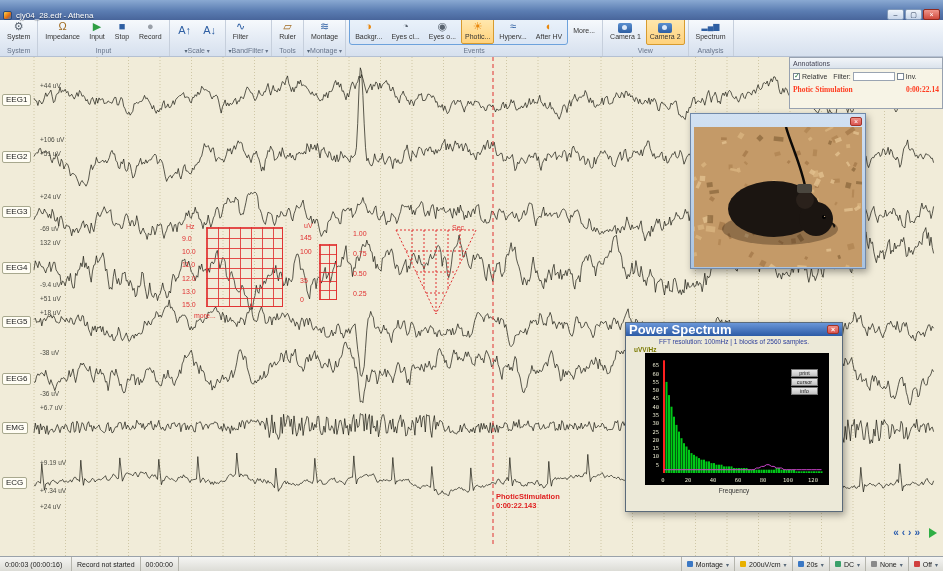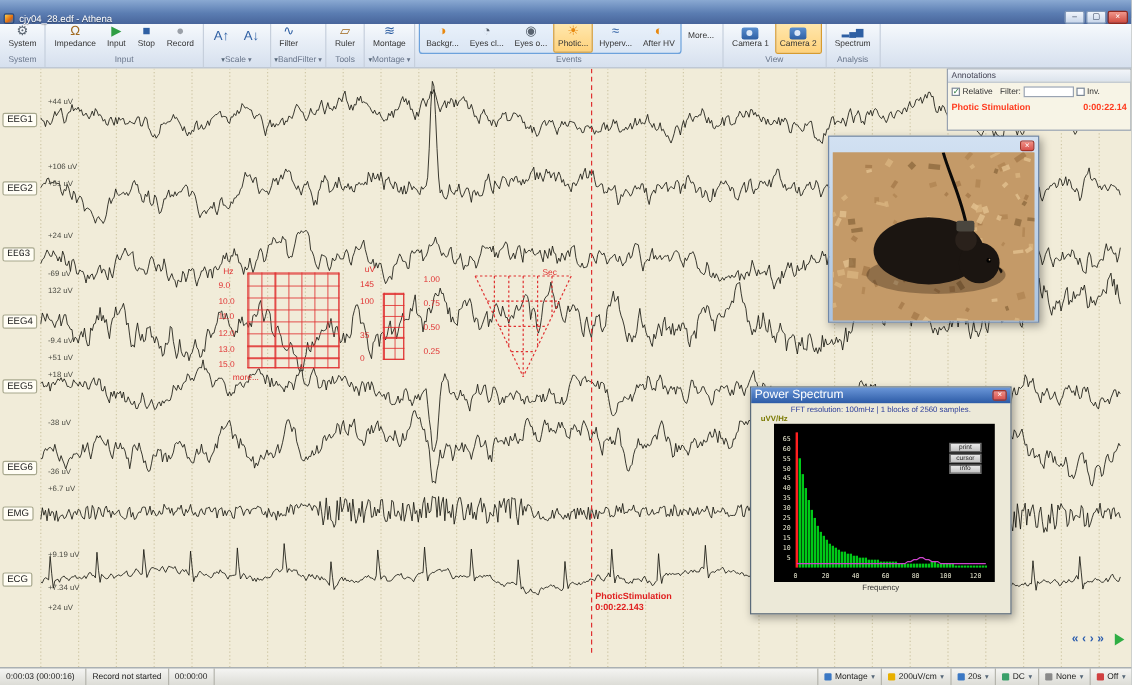--- a/index.html
+++ b/index.html
@@ -76,37 +76,37 @@
   .ann-panel { position:absolute; top:57px; left:789px; width:154px; height:52px;
     background:#f7f4e6; border:1px solid #98a2b0; z-index:6; font-size:7px; color:#333; }
   .ann-header { height:11px; line-height:11px; padding:0 3px;
     background:linear-gradient(#f2f5f9,#dbe3ec); border-bottom:1px solid #b8c2ce; color:#445; }
   .ann-controls { display:flex; align-items:center; gap:2px; padding:2px 3px; height:15px; }
   .chk { width:7px; height:7px; border:1px solid #7a8694; background:#fff; display:inline-block; position:relative; }
   .chk.checked::after { content:'✓'; position:absolute; top:-2px; left:0; font-size:7px; color:#2a7a3a; }
   input.ann-filter { width:42px; height:9px; font-size:7px; border:1px solid #9aa4b2; padding:0 1px;
     font-family:"Liberation Sans", sans-serif; }
   .ann-entry { display:flex; justify-content:space-between; padding:1px 3px; color:#ff3b1f;
-    font-family:Liberation Sans, sans-serif; font-size:7.5px; font-weight:bold; }
+    font-family:Liberation Serif, serif; font-size:7.5px; font-weight:bold; }
 
   
   .cam-win { position:absolute; top:113px; left:690px; width:176px; height:156px;
     background:linear-gradient(#d2e1f2,#a9c3e1); border:1px solid #7088a8;
     box-shadow:2px 3px 7px rgba(0,0,0,.35); z-index:7; padding:2px; }
   .cam-titlebar { height:11px; display:flex; justify-content:flex-end; align-items:center; padding:0 1px; }
   .x-btn { width:12px; height:9px; background:linear-gradient(#f09086,#d9534f); border:1px solid #a33328;
     border-radius:2px; color:#fff; font-size:7px; line-height:7px; text-align:center; cursor:pointer; }
   .x-btn::before { content:'×'; }
   #camSvg { display:block; margin:0 auto; background:#c49a68; }
 
   
   .spec-win { position:absolute; top:322px; left:625px; width:218px; height:190px;
     background:#ece9d8; border:1px solid #5a6a7a; box-shadow:2px 3px 7px rgba(0,0,0,.35); z-index:8; }
-  .spec-titlebar { height:13px; background:linear-gradient(#6a96d8,#2c5ba6); color:#fff; font-size:10px;
-    font-weight:normal; display:flex; align-items:center; padding:0 3px; }
+  .spec-titlebar { height:13px; background:linear-gradient(#6a96d8,#2c5ba6); color:#fff; font-size:13px;
+    font-weight:bold; display:flex; align-items:center; padding:0 3px; }
   .spec-titlebar .x-btn { margin-left:auto; }
   .spec-caption { text-align:center; font-size:6.5px; color:#2c3e9a; margin-top:2px; }
   .spec-ylabel { font-size:6.5px; color:#7a7a00; font-weight:bold; margin:1px 0 0 8px; }
   #specSvg { display:block; margin:0 auto; }
   .spec-xlabel { text-align:center; font-size:6.5px; color:#333; }
   .spec-legend { position:absolute; top:46px; right:24px; display:flex; flex-direction:column; gap:1px; }
   .legend-btn { width:27px; height:8px; background:linear-gradient(#e9e9e9,#c2c2c2); border:1px solid #777;
     font-size:5.5px; line-height:7px; text-align:center; color:#222; cursor:pointer; }
 
   
@@ -300,24 +300,24 @@
         <polyline points="34.0,212.9 35.3,203.8 36.6,207.1 37.9,210.7 39.2,204.4 40.5,208.1 41.8,209.9 43.1,209.9 44.4,212.9 45.7,216.0 47.0,211.4 48.3,209.7 49.6,204.9 50.9,214.6 52.2,209.9 53.5,205.3 54.8,205.3 56.1,213.0 57.4,214.8 58.7,217.4 60.0,217.7 61.3,227.8 62.6,224.0 63.9,225.2 65.2,228.9 66.5,222.8 67.8,219.3 69.1,223.9 70.4,216.4 71.7,225.9 73.0,231.1 74.3,230.8 75.6,216.3 76.9,218.5 78.2,213.0 79.5,212.4 80.8,205.9 82.1,209.7 83.4,199.2 84.7,210.4 86.0,205.8 87.3,211.8 88.6,209.2 89.9,218.3 91.2,225.2 92.5,214.1 93.8,208.2 95.1,207.5 96.4,198.8 97.7,205.6 99.0,204.3 100.3,201.2 101.6,199.3 102.9,195.8 104.2,201.9 105.5,213.7 106.8,212.2 108.1,222.9 109.4,232.1 110.7,230.4 112.0,232.3 113.3,219.6 114.6,212.1 115.9,220.6 117.2,226.7 118.5,221.5 119.8,227.8 121.1,226.6 122.4,216.3 123.7,216.3 125.0,215.0 126.3,224.0 127.6,223.6 128.9,228.8 130.2,223.5 131.5,226.9 132.8,233.3 134.1,231.3 135.4,239.9 136.7,238.0 138.0,228.8 139.3,230.2 140.6,227.6 141.9,215.0 143.2,216.3 144.5,227.7 145.8,234.5 147.1,241.7 148.4,237.0 149.7,225.9 151.0,235.7 152.3,239.4 153.6,240.4 154.9,236.2 156.2,236.9 157.5,243.6 158.8,238.6 160.1,236.8 161.4,231.9 162.7,225.9 164.0,232.5 165.3,234.6 166.6,240.8 167.9,240.1 169.2,234.1 170.5,236.0 171.8,223.9 173.1,217.2 174.4,218.9 175.7,224.4 177.0,220.9 178.3,220.6 179.6,215.2 180.9,211.9 182.2,203.3 183.5,203.3 184.8,202.1 186.1,208.9 187.4,208.4 188.7,204.1 190.0,209.3 191.3,215.0 192.6,216.0 193.9,219.5 195.2,223.7 196.5,218.7 197.8,220.2 199.1,208.8 200.4,212.3 201.7,207.0 203.0,214.3 204.3,213.4 205.6,211.9 206.9,215.8 208.2,211.9 209.5,215.3 210.8,206.2 212.1,204.8 213.4,206.9 214.7,204.5 216.0,196.3 217.3,193.4 218.6,203.5 219.9,211.1 221.2,206.7 222.5,200.7 223.8,201.2 225.1,204.6 226.4,218.7 227.7,221.7 229.0,223.9 230.3,216.5 231.6,214.6 232.9,220.0 234.2,223.3 235.5,231.1 236.8,232.9 238.1,234.7 239.4,235.1 240.7,233.1 242.0,228.2 243.3,230.4 244.6,237.6 245.9,239.2 247.2,240.0 248.5,249.3 249.8,252.5 251.1,251.7 252.4,252.2 253.7,243.1 255.0,238.5 256.3,228.3 257.6,234.7 258.9,236.3 260.2,227.8 261.5,231.4 262.8,228.2 264.1,223.9 265.4,226.5 266.7,221.9 268.0,217.9 269.3,218.8 270.6,218.3 271.9,217.4 273.2,210.8 274.5,216.0 275.8,208.4 277.1,217.4 278.4,223.8 279.7,215.7 281.0,215.0 282.3,221.8 283.6,228.8 284.9,227.0 286.2,220.6 287.5,228.6 288.8,221.2 290.1,223.3 291.4,224.8 292.7,221.3 294.0,206.8 295.3,201.7 296.6,197.4 297.9,197.0 299.2,201.0 300.5,212.5 301.8,212.1 303.1,212.3 304.4,218.3 305.7,222.9 307.0,233.9 308.3,238.1 309.6,241.9 310.9,228.7 312.2,227.0 313.5,222.1 314.8,221.4 316.1,231.7 317.4,221.5 318.7,220.1 320.0,221.3 321.3,226.1 322.6,222.6 323.9,215.7 325.2,210.4 326.5,221.6 327.8,218.7 329.1,215.5 330.4,225.4 331.7,219.7 333.0,212.9 334.3,209.7 335.6,204.1 336.9,210.1 338.2,209.1 339.5,209.3 340.8,209.3 342.1,200.0 343.4,202.3 344.7,194.9 346.0,188.7 347.3,204.0 348.6,206.1 349.9,206.2 351.2,208.4 352.5,219.6 353.8,210.7 355.1,211.3 356.4,200.5 357.7,199.6 359.0,203.9 360.3,199.8 361.6,190.7 362.9,187.2 364.2,189.2 365.5,189.4 366.8,183.1 368.1,187.6 369.4,187.5 370.7,194.1 372.0,195.2 373.3,204.7 374.6,199.4 375.9,211.4 377.2,207.1 378.5,211.7 379.8,212.8 381.1,214.2 382.4,201.1 383.7,200.7 385.0,199.3 386.3,194.3 387.6,193.2 388.9,198.0 390.2,194.6 391.5,191.8 392.8,196.0 394.1,205.3 395.4,211.5 396.7,207.8 398.0,209.1 399.3,217.7 400.6,217.0 401.9,213.4 403.2,209.6 404.5,205.9 405.8,202.5 407.1,215.3 408.4,208.9 409.7,211.6 411.0,204.2 412.3,198.2 413.6,196.0 414.9,199.0 416.2,203.9 417.5,206.5 418.8,198.1 420.1,202.8 421.4,207.6 422.7,207.6 424.0,212.4 425.3,207.1 426.6,205.9 427.9,208.3 429.2,201.5 430.5,197.3 431.8,201.6 433.1,201.2 434.4,198.0 435.7,194.4 437.0,189.6 438.3,188.4 439.6,190.0 440.9,195.4 442.2,209.3 443.5,200.9 444.8,199.7 446.1,203.6 447.4,216.6 448.7,220.6 450.0,216.2 451.3,207.8 452.6,196.2 453.9,192.1 455.2,190.0 456.5,189.3 457.8,185.4 459.1,178.1 460.4,186.0 461.7,190.3 463.0,200.1 464.3,199.8 465.6,193.9 466.9,200.3 468.2,206.7 469.5,210.4 470.8,211.8 472.1,205.2 473.4,197.9 474.7,202.9 476.0,200.7 477.3,196.9 478.6,197.7 479.9,202.0 481.2,200.1 482.5,203.1 483.8,211.0 485.1,219.8 486.4,223.6 487.7,212.1 489.0,207.1 490.3,214.7 491.6,220.3 492.9,224.6 494.2,213.8 495.5,214.6 496.8,206.5 498.1,206.9 499.4,205.1 500.7,215.6 502.0,219.7 503.3,216.4 504.6,214.7 505.9,200.8 507.2,197.1 508.5,198.2 509.8,192.2 511.1,185.7 512.4,194.2 513.7,193.0 515.0,189.9 516.3,201.1 517.6,206.2 518.9,209.7 520.2,214.7 521.5,221.9 522.8,227.8 524.1,220.6 525.4,223.2 526.7,228.1 528.0,222.8 529.3,224.3 530.6,219.2 531.9,208.3 533.2,200.0 534.5,209.8 535.8,216.0 537.1,213.7 538.4,220.2 539.7,223.9 541.0,223.3 542.3,228.5 543.6,231.7 544.9,221.5 546.2,225.3 547.5,218.8 548.8,212.8 550.1,216.9 551.4,223.0 552.7,211.7 554.0,207.3 555.3,218.2 556.6,216.4 557.9,215.1 559.2,221.6 560.5,212.6 561.8,222.4 563.1,217.3 564.4,218.3 565.7,213.5 567.0,218.8 568.3,212.4 569.6,212.1 570.9,217.1 572.2,216.7 573.5,227.7 574.8,232.1 576.1,223.1 577.4,221.8 578.7,218.6 580.0,225.0 581.3,210.8 582.6,204.9 583.9,204.2 585.2,200.2 586.5,199.0 587.8,203.5 589.1,197.6 590.4,198.5 591.7,205.3 593.0,210.1 594.3,209.5 595.6,219.0 596.9,210.2 598.2,205.3 599.5,204.1 600.8,206.8 602.1,207.0 603.4,207.3 604.7,201.2 606.0,199.9 607.3,200.7 608.6,197.6 609.9,193.7 611.2,195.3 612.5,185.2 613.8,179.9 615.1,179.1 616.4,178.3 617.7,187.8 619.0,195.0 620.3,195.7 621.6,200.2 622.9,211.2 624.2,210.3 625.5,216.0 626.8,222.0 628.1,217.4 629.4,219.8 630.7,214.6 632.0,205.9 633.3,217.1 634.6,215.0 635.9,203.6 637.2,211.0 638.5,218.6 639.8,219.8 641.1,209.3 642.4,216.8 643.7,224.7 645.0,222.9 646.3,228.5 647.6,220.9 648.9,219.2 650.2,212.3 651.5,217.9 652.8,220.2 654.1,221.4 655.4,235.3 656.7,226.9 658.0,224.5 659.3,224.2 660.6,221.8 661.9,222.8 663.2,231.2 664.5,238.0 665.8,228.2 667.1,231.3 668.4,224.2 669.7,234.0 671.0,233.8 672.3,234.9 673.6,222.3 674.9,221.1 676.2,225.5 677.5,232.5 678.8,236.3 680.1,232.8 681.4,237.6 682.7,232.7 684.0,235.9 685.3,222.5 686.6,232.2 687.9,225.4 689.2,230.2 690.5,229.9 691.8,228.9 693.1,225.9 694.4,230.1 695.7,229.0 697.0,224.0 698.3,228.4 699.6,225.6 700.9,227.1 702.2,234.7 703.5,226.3 704.8,216.2 706.1,227.9 707.4,218.9 708.7,220.8 710.0,218.9 711.3,210.7 712.6,210.1 713.9,208.2 715.2,199.8 716.5,194.6 717.8,192.3 719.1,196.4 720.4,202.5 721.7,203.5 723.0,201.6 724.3,205.3 725.6,209.0 726.9,200.7 728.2,195.2 729.5,192.1 730.8,190.5 732.1,204.3 733.4,208.5 734.7,207.7 736.0,213.2 737.3,214.1 738.6,199.4 739.9,194.7 741.2,202.1 742.5,199.5 743.8,204.0 745.1,200.0 746.4,204.7 747.7,196.2 749.0,200.8 750.3,196.8 751.6,207.5 752.9,209.6 754.2,209.9 755.5,207.8 756.8,193.9 758.1,205.9 759.4,214.8 760.7,205.9 762.0,206.7 763.3,201.1 764.6,197.7 765.9,200.5 767.2,204.8 768.5,196.1 769.8,192.3 771.1,199.6 772.4,202.2 773.7,210.9 775.0,210.3 776.3,215.9 777.6,220.6 778.9,216.3 780.2,217.8 781.5,222.1 782.8,215.9 784.1,218.1 785.4,216.5 786.7,214.9 788.0,218.0 789.3,219.4 790.6,217.1 791.9,209.6 793.2,215.5 794.5,209.7 795.8,204.7 797.1,203.4 798.4,215.5 799.7,206.3 801.0,202.5 802.3,203.1 803.6,206.4 804.9,213.3 806.2,208.2 807.5,218.8 808.8,225.3 810.1,219.3 811.4,211.0 812.7,219.3 814.0,219.1 815.3,223.6 816.6,219.9 817.9,215.8 819.2,205.6 820.5,209.1 821.8,216.8 823.1,220.3 824.4,209.7 825.7,201.4 827.0,208.2 828.3,206.5 829.6,203.7 830.9,196.7 832.2,201.1 833.5,204.0 834.8,211.8 836.1,210.7 837.4,206.7 838.7,195.4 840.0,187.5 841.3,183.4 842.6,193.0 843.9,205.3 845.2,205.0 846.5,205.7 847.8,205.3 849.1,206.9 850.4,214.1 851.7,215.8 853.0,204.9 854.3,192.6 855.6,189.3 856.9,184.9 858.2,178.2 859.5,188.7 860.8,186.4 862.1,188.6 863.4,188.1 864.7,177.2 866.0,174.9 867.3,186.2 868.6,191.5 869.9,181.0 871.2,186.4 872.5,185.1 873.8,194.8 875.1,200.9 876.4,205.7 877.7,198.5 879.0,200.8 880.3,193.7 881.6,195.8 882.9,193.4 884.2,202.2 885.5,196.2 886.8,191.9 888.1,185.1 889.4,182.5 890.7,196.8 892.0,193.1 893.3,194.8 894.6,186.0 895.9,191.9 897.2,188.7 898.5,188.8 899.8,189.0 901.1,182.3 902.4,184.8 903.7,180.5 905.0,188.8 906.3,199.5 907.6,198.8 908.9,190.2 910.2,195.5 911.5,193.4 912.8,197.4 914.1,192.8 915.4,189.6 916.7,190.1 918.0,189.0 919.3,184.2 920.6,186.0 921.9,187.6 923.2,176.3 924.5,173.7 925.8,170.6 927.1,181.5 928.4,175.6 929.7,188.6 931.0,180.2 932.3,190.5 933.6,196.4" fill="none" stroke="#17170f" stroke-width="0.7"></polyline>
         <polyline points="34.0,262.6 35.3,261.2 36.6,265.5 37.9,264.6 39.2,265.0 40.5,261.4 41.8,268.9 43.1,262.9 44.4,261.4 45.7,263.8 47.0,261.2 48.3,258.7 49.6,260.1 50.9,257.8 52.2,261.1 53.5,258.7 54.8,261.2 56.1,265.1 57.4,265.0 58.7,266.3 60.0,264.9 61.3,259.5 62.6,261.8 63.9,262.5 65.2,264.8 66.5,261.2 67.8,264.1 69.1,265.5 70.4,260.9 71.7,261.6 73.0,267.0 74.3,267.3 75.6,263.0 76.9,260.2 78.2,257.8 79.5,263.3 80.8,264.0 82.1,258.6 83.4,259.1 84.7,268.3 86.0,268.8 87.3,264.9 88.6,272.1 89.9,275.4 91.2,278.8 92.5,269.7 93.8,273.3 95.1,268.9 96.4,275.0 97.7,270.1 99.0,271.1 100.3,269.1 101.6,274.7 102.9,269.7 104.2,277.9 105.5,277.8 106.8,273.7 108.1,276.8 109.4,279.8 110.7,280.0 112.0,277.2 113.3,283.4 114.6,283.5 115.9,279.4 117.2,278.3 118.5,270.3 119.8,274.2 121.1,280.8 122.4,283.6 123.7,281.6 125.0,279.0 126.3,275.9 127.6,280.2 128.9,284.4 130.2,283.3 131.5,279.5 132.8,277.9 134.1,281.3 135.4,277.0 136.7,279.0 138.0,276.6 139.3,276.2 140.6,277.0 141.9,276.5 143.2,272.0 144.5,264.1 145.8,266.1 147.1,268.3 148.4,263.9 149.7,267.0 151.0,267.8 152.3,263.3 153.6,261.4 154.9,260.7 156.2,254.6 157.5,255.7 158.8,259.9 160.1,258.0 161.4,260.3 162.7,256.4 164.0,252.7 165.3,249.9 166.6,249.2 167.9,249.6 169.2,242.9 170.5,251.1 171.8,250.0 173.1,253.4 174.4,254.1 175.7,259.4 177.0,265.7 178.3,264.0 179.6,260.0 180.9,260.2 182.2,258.0 183.5,258.3 184.8,258.1 186.1,260.1 187.4,262.9 188.7,269.4 190.0,273.0 191.3,269.5 192.6,272.8 193.9,270.2 195.2,270.6 196.5,263.7 197.8,264.2 199.1,262.5 200.4,261.5 201.7,264.6 203.0,265.9 204.3,262.4 205.6,261.0 206.9,261.7 208.2,255.2 209.5,255.6 210.8,254.8 212.1,255.4 213.4,253.7 214.7,250.9 216.0,250.3 217.3,254.6 218.6,254.6 219.9,257.4 221.2,262.9 222.5,255.4 223.8,258.2 225.1,265.5 226.4,258.1 227.7,264.8 229.0,264.0 230.3,260.5 231.6,264.2 232.9,263.2 234.2,265.3 235.5,266.2 236.8,269.6 238.1,264.6 239.4,266.0 240.7,260.7 242.0,261.7 243.3,262.5 244.6,267.9 245.9,261.5 247.2,255.5 248.5,256.0 249.8,252.6 251.1,246.6 252.4,257.7 253.7,263.1 255.0,263.2 256.3,264.9 257.6,262.7 258.9,256.1 260.2,252.9 261.5,249.6 262.8,254.8 264.1,257.3 265.4,266.2 266.7,266.3 268.0,265.3 269.3,259.7 270.6,260.2 271.9,268.0 273.2,260.6 274.5,259.9 275.8,263.1 277.1,256.6 278.4,262.6 279.7,261.7 281.0,259.3 282.3,255.8 283.6,257.2 284.9,260.3 286.2,257.8 287.5,256.3 288.8,259.0 290.1,263.2 291.4,265.4 292.7,261.4 294.0,264.2 295.3,269.2 296.6,264.9 297.9,267.1 299.2,272.7 300.5,265.4 301.8,260.9 303.1,262.7 304.4,269.4 305.7,262.5 307.0,261.4 308.3,267.9 309.6,261.1 310.9,264.6 312.2,270.3 313.5,273.2 314.8,271.0 316.1,269.3 317.4,271.8 318.7,273.3 320.0,271.5 321.3,275.9 322.6,270.8 323.9,270.0 325.2,278.6 326.5,280.3 327.8,280.0 329.1,280.0 330.4,277.3 331.7,273.0 333.0,278.9 334.3,275.3 335.6,276.6 336.9,268.5 338.2,266.8 339.5,269.7 340.8,276.8 342.1,276.3 343.4,281.1 344.7,277.6 346.0,272.7 347.3,275.4 348.6,271.6 349.9,276.4 351.2,272.1 352.5,269.8 353.8,268.0 355.1,266.9 356.4,279.8 357.7,292.5 359.0,301.8 360.3,317.6 361.6,319.4 362.9,315.2 364.2,309.3 365.5,291.3 366.8,273.2 368.1,261.8 369.4,259.9 370.7,254.4 372.0,258.4 373.3,260.3 374.6,270.1 375.9,271.6 377.2,270.1 378.5,270.1 379.8,274.3 381.1,276.4 382.4,273.2 383.7,268.0 385.0,273.0 386.3,271.6 387.6,276.4 388.9,275.8 390.2,280.8 391.5,285.6 392.8,276.3 394.1,272.5 395.4,271.5 396.7,270.5 398.0,263.2 399.3,270.9 400.6,271.9 401.9,269.0 403.2,264.3 404.5,263.8 405.8,272.2 407.1,278.3 408.4,277.2 409.7,273.2 411.0,265.6 412.3,265.7 413.6,268.6 414.9,273.2 416.2,280.3 417.5,278.5 418.8,274.1 420.1,278.7 421.4,273.2 422.7,273.9 424.0,272.6 425.3,270.3 426.6,272.6 427.9,276.0 429.2,271.6 430.5,268.6 431.8,270.6 433.1,271.2 434.4,277.1 435.7,275.6 437.0,279.8 438.3,274.0 439.6,273.0 440.9,278.1 442.2,278.4 443.5,277.3 444.8,277.7 446.1,277.4 447.4,272.0 448.7,273.8 450.0,272.5 451.3,278.0 452.6,271.3 453.9,277.6 455.2,276.1 456.5,271.7 457.8,266.8 459.1,271.0 460.4,271.5 461.7,270.8 463.0,279.0 464.3,278.5 465.6,278.6 466.9,279.4 468.2,273.9 469.5,280.4 470.8,278.4 472.1,276.3 473.4,270.1 474.7,263.5 476.0,260.0 477.3,255.8 478.6,255.6 479.9,256.9 481.2,259.1 482.5,260.3 483.8,264.7 485.1,259.6 486.4,257.8 487.7,256.7 489.0,261.4 490.3,259.7 491.6,261.1 492.9,261.1 494.2,262.1 495.5,264.5 496.8,264.9 498.1,260.4 499.4,267.1 500.7,261.7 502.0,261.7 503.3,263.0 504.6,270.4 505.9,267.6 507.2,275.3 508.5,282.7 509.8,288.3 511.1,289.7 512.4,288.3 513.7,286.2 515.0,278.8 516.3,278.0 517.6,277.7 518.9,277.6 520.2,273.6 521.5,274.3 522.8,275.6 524.1,275.6 525.4,271.6 526.7,277.5 528.0,272.7 529.3,269.4 530.6,263.6 531.9,266.3 533.2,263.3 534.5,264.2 535.8,263.1 537.1,267.9 538.4,266.3 539.7,256.5 541.0,257.3 542.3,263.2 543.6,268.1 544.9,266.4 546.2,268.5 547.5,260.3 548.8,259.6 550.1,255.4 551.4,258.9 552.7,267.2 554.0,264.4 555.3,266.8 556.6,271.6 557.9,267.6 559.2,264.9 560.5,267.6 561.8,265.6 563.1,271.5 564.4,265.1 565.7,266.9 567.0,265.9 568.3,269.9 569.6,275.6 570.9,278.2 572.2,279.2 573.5,275.0 574.8,266.6 576.1,259.8 577.4,260.1 578.7,265.9 580.0,265.2 581.3,270.9 582.6,270.3 583.9,269.1 585.2,265.3 586.5,265.3 587.8,268.9 589.1,271.4 590.4,272.6 591.7,277.0 593.0,280.7 594.3,277.9 595.6,268.7 596.9,267.5 598.2,268.2 599.5,269.4 600.8,264.7 602.1,265.0 603.4,266.6 604.7,265.0 606.0,264.3 607.3,269.5 608.6,272.7 609.9,267.8 611.2,272.0 612.5,264.8 613.8,260.9 615.1,261.9 616.4,266.9 617.7,263.8 619.0,269.0 620.3,272.7 621.6,266.9 622.9,265.5 624.2,261.7 625.5,258.2 626.8,255.0 628.1,251.8 629.4,260.7 630.7,261.8 632.0,267.9 633.3,266.3 634.6,268.3 635.9,262.1 637.2,263.4 638.5,267.9 639.8,273.1 641.1,266.9 642.4,264.6 643.7,270.5 645.0,267.7 646.3,271.5 647.6,275.6 648.9,276.7 650.2,274.1 651.5,281.5 652.8,277.7 654.1,277.4 655.4,279.2 656.7,272.9 658.0,270.6 659.3,275.1 660.6,276.7 661.9,271.7 663.2,274.3 664.5,270.7 665.8,274.2 667.1,268.6 668.4,270.3 669.7,273.4 671.0,270.6 672.3,274.8 673.6,280.3 674.9,286.5 676.2,282.9 677.5,275.6 678.8,283.4 680.1,280.6 681.4,279.6 682.7,285.1 684.0,277.6 685.3,274.5 686.6,274.6 687.9,280.7 689.2,274.5 690.5,279.0 691.8,280.1 693.1,275.0 694.4,278.2 695.7,277.4 697.0,274.7 698.3,278.4 699.6,271.9 700.9,266.7 702.2,267.0 703.5,271.5 704.8,271.2 706.1,269.6 707.4,271.9 708.7,280.1 710.0,285.5 711.3,287.5 712.6,282.6 713.9,274.6 715.2,268.1 716.5,261.6 717.8,260.2 719.1,263.0 720.4,265.1 721.7,262.8 723.0,270.7 724.3,268.6 725.6,263.4 726.9,265.0 728.2,264.5 729.5,263.0 730.8,273.5 732.1,278.3 733.4,269.6 734.7,268.2 736.0,271.4 737.3,272.0 738.6,270.8 739.9,280.1 741.2,281.4 742.5,275.5 743.8,278.7 745.1,270.7 746.4,273.1 747.7,274.0 749.0,267.1 750.3,271.0 751.6,268.3 752.9,270.9 754.2,277.3 755.5,277.2 756.8,273.2 758.1,274.0 759.4,274.5 760.7,276.4 762.0,275.6 763.3,276.6 764.6,271.6 765.9,276.1 767.2,273.5 768.5,275.4 769.8,280.2 771.1,285.6 772.4,286.2 773.7,278.5 775.0,275.0 776.3,277.1 777.6,271.7 778.9,266.1 780.2,266.8 781.5,269.5 782.8,271.8 784.1,278.8 785.4,273.9 786.7,279.8 788.0,283.0 789.3,282.1 790.6,276.5 791.9,279.2 793.2,283.5 794.5,281.0 795.8,286.7 797.1,280.8 798.4,276.1 799.7,271.3 801.0,278.3 802.3,279.6 803.6,282.2 804.9,284.6 806.2,284.7 807.5,284.0 808.8,279.6 810.1,285.0 811.4,283.6 812.7,282.0 814.0,275.6 815.3,276.0 816.6,284.6 817.9,278.0 819.2,276.2 820.5,280.3 821.8,277.5 823.1,273.5 824.4,279.7 825.7,272.2 827.0,271.3 828.3,273.3 829.6,277.5 830.9,280.7 832.2,283.4 833.5,288.8 834.8,285.4 836.1,289.3 837.4,287.2 838.7,287.0 840.0,283.9 841.3,285.2 842.6,277.5 843.9,270.1 845.2,266.1 846.5,271.9 847.8,271.8 849.1,265.6 850.4,266.7 851.7,265.5 853.0,263.6 854.3,255.3 855.6,257.9 856.9,265.3 858.2,261.0 859.5,261.5 860.8,258.3 862.1,266.4 863.4,270.3 864.7,270.4 866.0,274.7 867.3,278.8 868.6,269.8 869.9,272.6 871.2,270.0 872.5,266.6 873.8,270.6 875.1,275.8 876.4,275.1 877.7,272.9 879.0,269.5 880.3,274.7 881.6,278.1 882.9,280.8 884.2,276.1 885.5,273.8 886.8,268.4 888.1,266.0 889.4,267.2 890.7,264.1 892.0,267.3 893.3,270.2 894.6,268.6 895.9,272.6 897.2,264.4 898.5,270.9 899.8,275.4 901.1,274.1 902.4,266.7 903.7,265.5 905.0,269.4 906.3,265.6 907.6,271.7 908.9,277.7 910.2,279.0 911.5,281.2 912.8,278.1 914.1,282.2 915.4,283.9 916.7,277.1 918.0,274.5 919.3,274.9 920.6,278.0 921.9,277.5 923.2,275.5 924.5,279.6 925.8,274.6 927.1,271.4 928.4,267.9 929.7,267.9 931.0,273.7 932.3,269.3 933.6,271.2" fill="none" stroke="#17170f" stroke-width="0.7"></polyline>
         <polyline points="34.0,325.4 35.3,325.0 36.6,319.2 37.9,316.8 39.2,318.4 40.5,316.4 41.8,315.8 43.1,316.9 44.4,319.1 45.7,313.3 47.0,319.0 48.3,323.6 49.6,327.4 50.9,322.7 52.2,326.4 53.5,329.6 54.8,333.7 56.1,329.7 57.4,325.8 58.7,324.2 60.0,325.2 61.3,321.3 62.6,321.5 63.9,320.6 65.2,322.3 66.5,324.4 67.8,321.3 69.1,313.5 70.4,319.8 71.7,316.2 73.0,311.9 74.3,319.5 75.6,325.5 76.9,319.2 78.2,312.4 79.5,310.2 80.8,306.1 82.1,308.0 83.4,306.0 84.7,309.0 86.0,311.0 87.3,313.4 88.6,314.1 89.9,309.3 91.2,317.6 92.5,322.2 93.8,325.3 95.1,317.2 96.4,311.6 97.7,316.8 99.0,316.7 100.3,312.1 101.6,317.1 102.9,316.0 104.2,318.9 105.5,325.1 106.8,324.5 108.1,333.6 109.4,325.9 110.7,315.7 112.0,313.5 113.3,316.3 114.6,318.4 115.9,312.1 117.2,317.6 118.5,322.1 119.8,328.6 121.1,327.0 122.4,333.2 123.7,335.9 125.0,335.2 126.3,329.0 127.6,321.9 128.9,322.9 130.2,323.2 131.5,317.4 132.8,318.2 134.1,317.7 135.4,327.9 136.7,321.9 138.0,320.4 139.3,327.9 140.6,322.4 141.9,325.6 143.2,323.4 144.5,319.8 145.8,313.2 147.1,311.8 148.4,312.8 149.7,310.6 151.0,313.0 152.3,315.7 153.6,313.3 154.9,319.5 156.2,324.9 157.5,324.2 158.8,327.0 160.1,328.8 161.4,328.7 162.7,322.6 164.0,317.1 165.3,321.6 166.6,320.4 167.9,313.1 169.2,320.4 170.5,321.2 171.8,320.0 173.1,326.3 174.4,328.5 175.7,324.0 177.0,321.4 178.3,318.9 179.6,312.8 180.9,316.5 182.2,306.9 183.5,304.0 184.8,298.1 186.1,300.9 187.4,299.6 188.7,297.9 190.0,295.1 191.3,293.2 192.6,298.5 193.9,308.6 195.2,305.4 196.5,305.3 197.8,310.2 199.1,316.6 200.4,308.5 201.7,313.9 203.0,313.6 204.3,316.2 205.6,323.7 206.9,324.1 208.2,325.2 209.5,327.4 210.8,323.5 212.1,333.1 213.4,328.8 214.7,331.1 216.0,326.9 217.3,322.1 218.6,324.4 219.9,325.9 221.2,322.2 222.5,317.9 223.8,322.4 225.1,320.4 226.4,320.8 227.7,324.7 229.0,322.7 230.3,317.3 231.6,313.4 232.9,320.6 234.2,316.9 235.5,311.6 236.8,305.3 238.1,297.3 239.4,293.1 240.7,292.8 242.0,297.1 243.3,302.7 244.6,299.1 245.9,300.1 247.2,310.7 248.5,315.1 249.8,319.7 251.1,325.1 252.4,326.9 253.7,326.9 255.0,323.6 256.3,326.0 257.6,323.2 258.9,323.5 260.2,318.5 261.5,322.4 262.8,321.0 264.1,314.3 265.4,320.8 266.7,319.1 268.0,316.4 269.3,308.1 270.6,305.9 271.9,310.2 273.2,307.5 274.5,304.8 275.8,308.1 277.1,307.2 278.4,304.7 279.7,303.6 281.0,295.9 282.3,297.1 283.6,304.9 284.9,297.2 286.2,293.4 287.5,301.4 288.8,304.0 290.1,305.8 291.4,296.6 292.7,298.9 294.0,295.5 295.3,292.1 296.6,303.0 297.9,307.6 299.2,309.4 300.5,309.8 301.8,310.1 303.1,314.4 304.4,311.5 305.7,302.3 307.0,300.1 308.3,304.7 309.6,297.5 310.9,303.8 312.2,300.7 313.5,296.5 314.8,293.7 316.1,302.0 317.4,298.4 318.7,301.9 320.0,304.7 321.3,310.6 322.6,311.0 323.9,307.0 325.2,306.2 326.5,307.9 327.8,310.2 329.1,301.8 330.4,307.0 331.7,312.2 333.0,315.5 334.3,312.9 335.6,304.2 336.9,310.1 338.2,309.2 339.5,301.7 340.8,300.8 342.1,297.7 343.4,289.9 344.7,285.5 346.0,285.3 347.3,290.1 348.6,292.0 349.9,290.8 351.2,297.5 352.5,301.2 353.8,300.7 355.1,311.1 356.4,310.1 357.7,317.8 359.0,333.1 360.3,345.0 361.6,344.0 362.9,345.7 364.2,334.9 365.5,329.1 366.8,317.9 368.1,324.6 369.4,324.5 370.7,318.0 372.0,312.7 373.3,315.0 374.6,313.7 375.9,317.7 377.2,326.9 378.5,322.1 379.8,313.7 381.1,316.6 382.4,318.5 383.7,316.5 385.0,311.9 386.3,319.7 387.6,313.3 388.9,316.2 390.2,318.3 391.5,320.3 392.8,325.8 394.1,319.6 395.4,315.2 396.7,309.0 398.0,305.4 399.3,307.6 400.6,315.4 401.9,315.0 403.2,313.6 404.5,310.0 405.8,316.9 407.1,325.8 408.4,322.3 409.7,327.8 411.0,314.7 412.3,308.4 413.6,307.8 414.9,311.6 416.2,310.7 417.5,310.2 418.8,310.4 420.1,313.2 421.4,307.4 422.7,311.4 424.0,314.6 425.3,306.5 426.6,310.2 427.9,309.5 429.2,304.1 430.5,309.7 431.8,312.7 433.1,308.9 434.4,309.7 435.7,310.1 437.0,299.4 438.3,293.2 439.6,291.4 440.9,294.2 442.2,298.3 443.5,298.6 444.8,305.7 446.1,303.2 447.4,310.0 448.7,310.8 450.0,311.1 451.3,305.2 452.6,298.1 453.9,292.9 455.2,297.1 456.5,295.4 457.8,303.1 459.1,299.8 460.4,302.3 461.7,301.6 463.0,304.1 464.3,300.1 465.6,294.9 466.9,299.5 468.2,294.8 469.5,299.2 470.8,300.5 472.1,306.7 473.4,307.4 474.7,308.5 476.0,299.6 477.3,300.9 478.6,296.8 479.9,298.8 481.2,302.8 482.5,301.4 483.8,305.8 485.1,297.7 486.4,293.5 487.7,296.1 489.0,299.3 490.3,303.0 491.6,309.9 492.9,308.2 494.2,302.7 495.5,304.6 496.8,299.0 498.1,307.5 499.4,311.0 500.7,317.1 502.0,322.4 503.3,311.1 504.6,309.8 505.9,308.5 507.2,310.2 508.5,307.0 509.8,313.0 511.1,310.2 512.4,313.6 513.7,305.4 515.0,299.5 516.3,302.0 517.6,314.3 518.9,316.7 520.2,321.0 521.5,329.1 522.8,335.0 524.1,335.6 525.4,331.4 526.7,330.1 528.0,322.0 529.3,317.5 530.6,315.8 531.9,308.5 533.2,313.9 534.5,313.0 535.8,316.7 537.1,313.5 538.4,316.0 539.7,312.9 541.0,314.7 542.3,313.6 543.6,308.9 544.9,306.4 546.2,305.4 547.5,309.1 548.8,301.4 550.1,297.0 551.4,293.6 552.7,297.2 554.0,305.4 555.3,310.8 556.6,307.0 557.9,309.0 559.2,315.1 560.5,324.0 561.8,323.0 563.1,312.5 564.4,319.7 565.7,314.3 567.0,318.0 568.3,313.9 569.6,314.8 570.9,318.0 572.2,318.7 573.5,322.4 574.8,317.9 576.1,311.4 577.4,311.6 578.7,308.2 580.0,310.3 581.3,316.3 582.6,314.0 583.9,311.1 585.2,314.7 586.5,309.5 587.8,311.4 589.1,311.0 590.4,305.6 591.7,302.8 593.0,307.3 594.3,307.0 595.6,300.4 596.9,304.4 598.2,311.8 599.5,302.1 600.8,308.4 602.1,308.1 603.4,313.3 604.7,308.2 606.0,311.5 607.3,316.8 608.6,316.4 609.9,315.5 611.2,308.8 612.5,308.9 613.8,304.0 615.1,302.3 616.4,293.9 617.7,294.0 619.0,294.5 620.3,297.0 621.6,294.3 622.9,296.8 624.2,293.3 625.5,293.9 626.8,300.4 628.1,293.0 629.4,300.2 630.7,302.5 632.0,300.0 633.3,310.7 634.6,311.8 635.9,306.6 637.2,305.8 638.5,306.9 639.8,316.1 641.1,319.1 642.4,315.4 643.7,316.4 645.0,322.1 646.3,316.6 647.6,324.0 648.9,323.5 650.2,316.1 651.5,314.7 652.8,316.4 654.1,321.5 655.4,328.5 656.7,323.7 658.0,320.4 659.3,310.9 660.6,308.3 661.9,304.1 663.2,301.9 664.5,307.5 665.8,311.1 667.1,316.4 668.4,324.3 669.7,323.6 671.0,323.2 672.3,324.3 673.6,314.9 674.9,309.9 676.2,309.4 677.5,315.6 678.8,310.6 680.1,318.3 681.4,314.8 682.7,316.8 684.0,323.1 685.3,320.4 686.6,322.9 687.9,319.6 689.2,318.9 690.5,320.6 691.8,321.1 693.1,320.6 694.4,315.4 695.7,317.1 697.0,318.2 698.3,326.2 699.6,330.0 700.9,325.1 702.2,325.0 703.5,323.1 704.8,318.9 706.1,319.8 707.4,319.2 708.7,321.6 710.0,318.3 711.3,318.3 712.6,322.3 713.9,323.5 715.2,318.7 716.5,315.6 717.8,313.8 719.1,311.0 720.4,307.7 721.7,316.8 723.0,323.9 724.3,323.0 725.6,316.9 726.9,323.9 728.2,319.4 729.5,317.3 730.8,320.5 732.1,324.5 733.4,325.6 734.7,320.8 736.0,327.1 737.3,331.2 738.6,331.6 739.9,332.2 741.2,333.1 742.5,337.3 743.8,341.0 745.1,337.2 746.4,336.0 747.7,342.3 749.0,334.7 750.3,337.2 751.6,332.8 752.9,320.6 754.2,326.6 755.5,329.9 756.8,325.3 758.1,325.8 759.4,320.3 760.7,324.9 762.0,322.3 763.3,319.4 764.6,323.5 765.9,319.6 767.2,318.2 768.5,312.4 769.8,315.5 771.1,313.7 772.4,317.2 773.7,319.5 775.0,310.5 776.3,320.3 777.6,320.9 778.9,318.1 780.2,323.5 781.5,318.1 782.8,322.2 784.1,317.4 785.4,313.2 786.7,314.3 788.0,318.0 789.3,313.4 790.6,313.3 791.9,304.7 793.2,308.3 794.5,312.1 795.8,306.4 797.1,317.3 798.4,311.0 799.7,314.4 801.0,319.4 802.3,314.3 803.6,317.9 804.9,321.4 806.2,322.9 807.5,319.8 808.8,325.8 810.1,322.6 811.4,315.0 812.7,318.5 814.0,310.0 815.3,302.7 816.6,309.1 817.9,305.0 819.2,301.2 820.5,310.1 821.8,311.5 823.1,314.5 824.4,313.5 825.7,311.2 827.0,306.4 828.3,298.5 829.6,297.3 830.9,306.7 832.2,312.7 833.5,312.1 834.8,307.6 836.1,317.3 837.4,311.2 838.7,308.4 840.0,310.6 841.3,307.4 842.6,306.1 843.9,308.9 845.2,301.2 846.5,303.3 847.8,307.6 849.1,306.2 850.4,303.3 851.7,300.5 853.0,307.6 854.3,314.0 855.6,313.2 856.9,322.7 858.2,322.6 859.5,318.2 860.8,316.5 862.1,324.7 863.4,322.7 864.7,323.7 866.0,321.4 867.3,329.0 868.6,330.4 869.9,333.4 871.2,323.5 872.5,318.5 873.8,324.4 875.1,318.9 876.4,321.0 877.7,328.4 879.0,323.4 880.3,329.4 881.6,330.7 882.9,331.7 884.2,329.3 885.5,331.8 886.8,329.9 888.1,323.9 889.4,330.0 890.7,339.9 892.0,340.4 893.3,338.7 894.6,341.9 895.9,338.7 897.2,333.3 898.5,327.3 899.8,322.4 901.1,320.6 902.4,320.3 903.7,329.0 905.0,326.2 906.3,335.4 907.6,339.7 908.9,346.8 910.2,348.0 911.5,342.7 912.8,333.5 914.1,331.2 915.4,330.9 916.7,332.1 918.0,340.0 919.3,338.2 920.6,330.2 921.9,323.9 923.2,321.5 924.5,326.9 925.8,328.1 927.1,327.7 928.4,320.0 929.7,319.4 931.0,316.9 932.3,312.5 933.6,314.7" fill="none" stroke="#17170f" stroke-width="0.7"></polyline>
         <polyline points="34.0,375.8 35.3,366.1 36.6,372.3 37.9,368.2 39.2,377.0 40.5,366.8 41.8,373.0 43.1,369.2 44.4,369.9 45.7,376.7 47.0,368.7 48.3,377.5 49.6,373.8 50.9,372.7 52.2,372.1 53.5,375.2 54.8,374.2 56.1,370.8 57.4,367.5 58.7,371.2 60.0,375.7 61.3,370.5 62.6,369.1 63.9,372.0 65.2,367.5 66.5,368.2 67.8,372.6 69.1,374.7 70.4,375.5 71.7,366.0 73.0,364.9 74.3,375.2 75.6,374.2 76.9,364.2 78.2,366.9 79.5,375.8 80.8,371.2 82.1,365.6 83.4,367.1 84.7,372.2 86.0,373.7 87.3,366.8 88.6,364.7 89.9,369.8 91.2,368.3 92.5,374.3 93.8,368.9 95.1,371.8 96.4,371.1 97.7,369.5 99.0,367.9 100.3,372.3 101.6,373.7 102.9,374.7 104.2,375.8 105.5,374.3 106.8,367.6 108.1,365.6 109.4,373.9 110.7,370.1 112.0,375.9 113.3,375.1 114.6,371.6 115.9,369.6 117.2,370.1 118.5,365.9 119.8,365.5 121.1,365.8 122.4,372.4 123.7,369.9 125.0,364.8 126.3,371.9 127.6,368.0 128.9,370.3 130.2,373.0 131.5,372.0 132.8,368.7 134.1,371.5 135.4,371.1 136.7,363.2 138.0,365.9 139.3,367.5 140.6,366.0 141.9,370.7 143.2,366.6 144.5,372.5 145.8,369.7 147.1,369.2 148.4,366.0 149.7,367.4 151.0,363.9 152.3,370.6 153.6,373.0 154.9,367.4 156.2,370.2 157.5,367.7 158.8,363.4 160.1,369.6 161.4,372.3 162.7,370.0 164.0,373.1 165.3,373.3 166.6,368.8 167.9,366.9 169.2,370.6 170.5,372.0 171.8,366.5 173.1,366.4 174.4,365.6 175.7,369.2 177.0,369.5 178.3,366.7 179.6,366.2 180.9,374.7 182.2,368.2 183.5,367.0 184.8,366.1 186.1,373.0 187.4,368.5 188.7,372.6 190.0,369.0 191.3,368.1 192.6,370.0 193.9,374.5 195.2,375.0 196.5,365.6 197.8,366.6 199.1,365.3 200.4,364.8 201.7,367.8 203.0,372.6 204.3,369.2 205.6,367.3 206.9,367.7 208.2,371.4 209.5,367.8 210.8,367.0 212.1,366.6 213.4,366.9 214.7,364.8 216.0,365.6 217.3,366.1 218.6,370.9 219.9,372.2 221.2,369.3 222.5,374.3 223.8,366.7 225.1,370.8 226.4,373.5 227.7,369.7 229.0,370.8 230.3,376.5 231.6,368.8 232.9,373.4 234.2,370.7 235.5,372.8 236.8,372.0 238.1,372.9 239.4,365.4 240.7,370.1 242.0,363.5 243.3,364.6 244.6,371.6 245.9,364.6 247.2,363.4 248.5,366.4 249.8,365.6 251.1,362.6 252.4,364.3 253.7,364.0 255.0,364.5 256.3,365.1 257.6,362.7 258.9,365.0 260.2,368.4 261.5,364.4 262.8,364.6 264.1,366.6 265.4,372.5 266.7,360.9 268.0,369.5 269.3,380.5 270.6,372.7 271.9,357.9 273.2,376.0 274.5,364.9 275.8,376.5 277.1,377.6 278.4,382.4 279.7,379.2 281.0,360.2 282.3,376.4 283.6,357.2 284.9,369.5 286.2,365.8 287.5,358.6 288.8,359.5 290.1,369.5 291.4,362.0 292.7,377.3 294.0,358.9 295.3,370.7 296.6,379.1 297.9,375.3 299.2,366.5 300.5,373.4 301.8,360.8 303.1,378.5 304.4,369.2 305.7,364.6 307.0,359.3 308.3,360.9 309.6,374.1 310.9,373.5 312.2,365.6 313.5,373.0 314.8,367.2 316.1,370.5 317.4,359.5 318.7,359.3 320.0,373.2 321.3,377.5 322.6,377.4 323.9,369.1 325.2,375.3 326.5,359.9 327.8,361.4 329.1,372.7 330.4,373.2 331.7,368.7 333.0,371.1 334.3,376.7 335.6,362.2 336.9,377.4 338.2,371.4 339.5,363.8 340.8,363.3 342.1,369.4 343.4,377.1 344.7,361.6 346.0,371.1 347.3,368.5 348.6,378.1 349.9,367.2 351.2,374.4 352.5,362.3 353.8,357.5 355.1,374.6 356.4,362.1 357.7,370.5 359.0,368.6 360.3,356.6 361.6,357.7 362.9,357.7 364.2,374.1 365.5,356.8 366.8,372.7 368.1,362.2 369.4,357.4 370.7,377.0 372.0,358.7 373.3,370.7 374.6,369.0 375.9,374.3 377.2,363.5 378.5,379.8 379.8,372.6 381.1,362.9 382.4,357.9 383.7,357.7 385.0,364.7 386.3,376.1 387.6,375.9 388.9,367.5 390.2,363.1 391.5,372.2 392.8,361.9 394.1,375.1 395.4,369.7 396.7,376.1 398.0,366.3 399.3,362.4 400.6,357.9 401.9,369.8 403.2,362.5 404.5,367.0 405.8,379.1 407.1,377.4 408.4,369.9 409.7,372.1 411.0,373.2 412.3,363.4 413.6,366.9 414.9,378.2 416.2,360.4 417.5,366.0 418.8,362.4 420.1,358.3 421.4,370.1 422.7,360.4 424.0,358.8 425.3,375.0 426.6,357.6 427.9,358.9 429.2,358.5 430.5,373.5 431.8,380.4 433.1,365.4 434.4,358.6 435.7,372.4 437.0,365.0 438.3,369.1 439.6,363.7 440.9,363.8 442.2,365.1 443.5,369.9 444.8,374.4 446.1,373.6 447.4,371.8 448.7,368.9 450.0,375.4 451.3,375.3 452.6,373.6 453.9,375.9 455.2,376.1 456.5,377.1 457.8,374.7 459.1,374.8 460.4,368.1 461.7,375.0 463.0,369.7 464.3,366.6 465.6,371.3 466.9,371.7 468.2,373.9 469.5,375.7 470.8,372.1 472.1,374.7 473.4,370.7 474.7,376.0 476.0,369.5 477.3,369.3 478.6,367.1 479.9,375.3 481.2,366.3 482.5,372.3 483.8,366.4 485.1,371.9 486.4,368.2 487.7,372.8 489.0,375.7 490.3,365.7 491.6,376.1 492.9,366.2 494.2,370.7 495.5,375.2 496.8,367.9 498.1,375.5 499.4,369.1 500.7,370.8 502.0,370.7 503.3,370.4 504.6,365.8 505.9,366.0 507.2,367.6 508.5,373.9 509.8,372.4 511.1,373.9 512.4,372.0 513.7,364.4 515.0,369.2 516.3,365.5 517.6,370.3 518.9,362.6 520.2,371.2 521.5,369.8 522.8,370.2 524.1,367.4 525.4,368.1 526.7,367.8 528.0,363.8 529.3,369.1 530.6,369.6 531.9,369.8 533.2,373.8 534.5,368.2 535.8,366.3 537.1,367.0 538.4,365.8 539.7,371.6 541.0,372.4 542.3,370.5 543.6,367.5 544.9,371.6 546.2,371.0 547.5,370.0 548.8,370.4 550.1,365.6 551.4,366.4 552.7,365.0 554.0,365.0 555.3,373.5 556.6,371.4 557.9,373.3 559.2,367.0 560.5,372.9 561.8,363.6 563.1,365.9 564.4,372.7 565.7,372.9 567.0,367.7 568.3,372.2 569.6,367.4 570.9,368.2 572.2,368.7 573.5,372.0 574.8,366.1 576.1,368.5 577.4,372.9 578.7,369.3 580.0,371.4 581.3,366.0 582.6,371.8 583.9,369.9 585.2,367.3 586.5,369.3 587.8,368.8 589.1,364.6 590.4,368.4 591.7,372.4 593.0,374.7 594.3,365.5 595.6,370.8 596.9,370.3 598.2,368.4 599.5,369.7 600.8,369.5 602.1,366.2 603.4,367.4 604.7,371.4 606.0,369.9 607.3,373.5 608.6,372.5 609.9,372.6 611.2,372.5 612.5,372.4 613.8,369.4 615.1,364.3 616.4,366.0 617.7,363.6 619.0,373.2 620.3,373.5 621.6,367.1 622.9,364.6 624.2,368.5 625.5,364.8 626.8,371.7 628.1,363.5 629.4,368.6 630.7,370.6 632.0,370.6 633.3,368.3 634.6,365.1 635.9,369.1 637.2,368.7 638.5,371.0 639.8,372.0 641.1,370.2 642.4,374.0 643.7,372.0 645.0,376.1 646.3,366.8 647.6,373.7 648.9,371.3 650.2,371.8 651.5,367.4 652.8,372.9 654.1,370.0 655.4,373.1 656.7,377.6 658.0,376.4 659.3,369.5 660.6,376.0 661.9,369.8 663.2,367.2 664.5,365.5 665.8,368.4 667.1,366.3 668.4,372.6 669.7,367.0 671.0,374.4 672.3,375.0 673.6,375.6 674.9,369.7 676.2,373.4 677.5,374.3 678.8,371.3 680.1,374.0 681.4,371.1 682.7,372.5 684.0,370.7 685.3,373.2 686.6,368.8 687.9,366.0 689.2,374.6 690.5,371.7 691.8,366.6 693.1,374.6 694.4,373.9 695.7,366.8 697.0,375.6 698.3,375.1 699.6,371.4 700.9,375.3 702.2,372.3 703.5,366.7 704.8,369.6 706.1,376.1 707.4,370.5 708.7,376.0 710.0,373.6 711.3,371.6 712.6,372.1 713.9,373.8 715.2,370.0 716.5,371.0 717.8,373.0 719.1,373.3 720.4,369.2 721.7,372.6 723.0,366.2 724.3,371.2 725.6,373.2 726.9,364.7 728.2,366.3 729.5,373.3 730.8,368.0 732.1,373.0 733.4,366.2 734.7,372.2 736.0,372.0 737.3,373.2 738.6,369.7 739.9,366.5 741.2,369.9 742.5,376.2 743.8,375.8 745.1,373.9 746.4,366.4 747.7,373.9 749.0,374.2 750.3,375.5 751.6,366.7 752.9,382.0 754.2,378.6 755.5,376.8 756.8,371.5 758.1,362.7 759.4,374.6 760.7,381.0 762.0,368.5 763.3,377.1 764.6,361.4 765.9,379.8 767.2,366.9 768.5,365.6 769.8,382.2 771.1,383.2 772.4,372.4 773.7,365.0 775.0,375.4 776.3,378.5 777.6,378.1 778.9,366.7 780.2,383.3 781.5,367.0 782.8,362.1 784.1,372.3 785.4,367.7 786.7,381.5 788.0,384.2 789.3,376.4 790.6,363.7 791.9,369.6 793.2,371.3 794.5,373.9 795.8,365.0 797.1,379.2 798.4,362.6 799.7,385.5 801.0,375.2 802.3,367.2 803.6,370.1 804.9,381.9 806.2,383.9 807.5,367.0 808.8,373.2 810.1,379.2 811.4,384.5 812.7,381.8 814.0,374.5 815.3,373.1 816.6,373.8 817.9,376.0 819.2,363.5 820.5,365.5 821.8,364.8 823.1,371.8 824.4,375.7 825.7,364.7 827.0,367.2 828.3,368.6 829.6,373.9 830.9,375.2 832.2,364.0 833.5,382.4 834.8,374.1 836.1,378.9 837.4,370.9 838.7,380.9 840.0,378.3 841.3,384.0 842.6,380.1 843.9,385.4 845.2,369.4 846.5,382.5 847.8,362.8 849.1,372.1 850.4,383.9 851.7,367.9 853.0,368.6 854.3,362.3 855.6,380.6 856.9,367.2 858.2,373.1 859.5,367.2 860.8,363.6 862.1,371.7 863.4,382.4 864.7,382.4 866.0,370.4 867.3,365.5 868.6,377.4 869.9,386.7 871.2,382.7 872.5,385.9 873.8,372.0 875.1,379.1 876.4,362.9 877.7,373.5 879.0,384.0 880.3,380.3 881.6,363.9 882.9,367.9 884.2,362.6 885.5,365.8 886.8,366.9 888.1,368.8 889.4,381.8 890.7,379.0 892.0,367.3 893.3,369.1 894.6,376.8 895.9,372.9 897.2,372.6 898.5,373.6 899.8,374.4 901.1,364.3 902.4,366.8 903.7,381.6 905.0,380.8 906.3,370.4 907.6,382.3 908.9,379.0 910.2,374.3 911.5,370.4 912.8,369.5 914.1,366.6 915.4,370.8 916.7,362.3 918.0,372.4 919.3,374.8 920.6,368.6 921.9,369.4 923.2,366.8 924.5,367.6 925.8,375.6 927.1,367.0 928.4,366.1 929.7,373.4 931.0,371.0 932.3,370.1 933.6,374.7" fill="none" stroke="#17170f" stroke-width="0.7"></polyline>
         <polyline points="34.0,428.0 35.3,428.7 36.6,425.7 37.9,424.4 39.2,425.2 40.5,426.2 41.8,406.6 43.1,421.1 44.4,433.2 45.7,427.0 47.0,426.2 48.3,425.7 49.6,428.2 50.9,425.0 52.2,423.6 53.5,423.1 54.8,424.8 56.1,425.1 57.4,426.9 58.7,424.8 60.0,423.7 61.3,423.8 62.6,422.4 63.9,424.9 65.2,424.8 66.5,424.2 67.8,425.3 69.1,424.6 70.4,422.8 71.7,425.1 73.0,422.6 74.3,420.3 75.6,420.3 76.9,422.7 78.2,422.6 79.5,424.5 80.8,403.2 82.1,418.3 83.4,428.3 84.7,421.6 86.0,423.0 87.3,424.5 88.6,425.3 89.9,425.0 91.2,423.1 92.5,421.2 93.8,422.5 95.1,425.0 96.4,423.4 97.7,422.7 99.0,422.0 100.3,422.9 101.6,422.4 102.9,421.1 104.2,420.3 105.5,418.7 106.8,422.6 108.1,423.3 109.4,423.2 110.7,421.2 112.0,419.7 113.3,417.0 114.6,418.0 115.9,419.8 117.2,421.7 118.5,421.4 119.8,400.9 121.1,413.0 122.4,424.2 123.7,421.0 125.0,418.0 126.3,416.1 127.6,416.0 128.9,416.7 130.2,417.1 131.5,417.6 132.8,418.9 134.1,416.7 135.4,415.0 136.7,417.6 138.0,420.0 139.3,417.3 140.6,414.9 141.9,415.4 143.2,415.8 144.5,416.7 145.8,415.1 147.1,418.1 148.4,420.5 149.7,421.3 151.0,418.8 152.3,417.6 153.6,419.4 154.9,417.7 156.2,420.3 157.5,422.4 158.8,402.3 160.1,415.6 161.4,427.7 162.7,423.3 164.0,423.9 165.3,420.8 166.6,418.9 167.9,420.3 169.2,421.8 170.5,422.4 171.8,421.5 173.1,422.7 174.4,423.5 175.7,424.6 177.0,423.5 178.3,420.4 179.6,420.6 180.9,419.4 182.2,421.0 183.5,417.8 184.8,419.9 186.1,420.4 187.4,420.9 188.7,423.3 190.0,425.6 191.3,422.7 192.6,422.9 193.9,422.5 195.2,422.4 196.5,422.0 197.8,399.6 199.1,415.1 200.4,425.5 201.7,423.0 203.0,420.9 204.3,422.5 205.6,425.5 206.9,424.2 208.2,422.8 209.5,424.1 210.8,427.2 212.1,424.9 213.4,427.6 214.7,424.6 216.0,426.4 217.3,425.8 218.6,426.6 219.9,424.7 221.2,423.8 222.5,424.7 223.8,424.4 225.1,424.3 226.4,422.5 227.7,419.7 229.0,418.4 230.3,417.1 231.6,417.7 232.9,419.6 234.2,418.7 235.5,416.9 236.8,396.0 238.1,409.8 239.4,420.0 240.7,416.9 242.0,417.8 243.3,419.4 244.6,417.8 245.9,418.2 247.2,418.1 248.5,421.9 249.8,422.3 251.1,423.5 252.4,422.2 253.7,424.1 255.0,426.8 256.3,424.4 257.6,421.5 258.9,423.6 260.2,421.8 261.5,424.5 262.8,425.4 264.1,422.4 265.4,423.8 266.7,426.4 268.0,423.6 269.3,425.8 270.6,425.5 271.9,426.7 273.2,428.6 274.5,430.8 275.8,411.1 277.1,424.1 278.4,434.3 279.7,431.7 281.0,430.8 282.3,427.7 283.6,425.4 284.9,423.9 286.2,426.9 287.5,424.6 288.8,427.0 290.1,426.4 291.4,427.9 292.7,426.4 294.0,427.0 295.3,428.6 296.6,427.3 297.9,428.1 299.2,427.9 300.5,426.2 301.8,426.3 303.1,424.7 304.4,423.3 305.7,424.1 307.0,422.5 308.3,424.4 309.6,424.7 310.9,425.2 312.2,426.6 313.5,422.8 314.8,401.3 316.1,414.6 317.4,425.7 318.7,423.8 320.0,422.9 321.3,423.6 322.6,427.2 323.9,427.3 325.2,427.2 326.5,426.5 327.8,424.8 329.1,423.1 330.4,422.3 331.7,421.6 333.0,422.4 334.3,420.8 335.6,424.4 336.9,425.4 338.2,425.1 339.5,423.8 340.8,424.3 342.1,424.8 343.4,426.1 344.7,427.8 346.0,424.7 347.3,422.7 348.6,421.1 349.9,421.0 351.2,420.2 352.5,420.3 353.8,398.9 355.1,415.0 356.4,427.0 357.7,422.2 359.0,421.3 360.3,419.9 361.6,420.2 362.9,419.2 364.2,418.3 365.5,417.7 366.8,417.4 368.1,419.3 369.4,418.3 370.7,418.2 372.0,417.9 373.3,416.7 374.6,419.2 375.9,422.2 377.2,425.2 378.5,425.1 379.8,423.0 381.1,423.3 382.4,424.2 383.7,422.3 385.0,423.7 386.3,422.9 387.6,423.2 388.9,423.9 390.2,423.7 391.5,422.8 392.8,400.5 394.1,415.5 395.4,427.2 396.7,423.9 398.0,424.3 399.3,423.0 400.6,422.9 401.9,424.3 403.2,422.5 404.5,423.2 405.8,422.5 407.1,422.9 408.4,422.2 409.7,425.0 411.0,426.6 412.3,427.3 413.6,428.6 414.9,427.9 416.2,428.5 417.5,430.4 418.8,430.0 420.1,431.9 421.4,430.2 422.7,428.7 424.0,428.9 425.3,429.1 426.6,428.2 427.9,428.5 429.2,429.8 430.5,430.3 431.8,409.5 433.1,422.5 434.4,433.9 435.7,432.0 437.0,435.0 438.3,437.8 439.6,436.8 440.9,436.1 442.2,433.7 443.5,436.3 444.8,436.9 446.1,436.9 447.4,438.1 448.7,438.6 450.0,434.5 451.3,432.7 452.6,434.1 453.9,433.0 455.2,432.3 456.5,432.4 457.8,431.3 459.1,430.3 460.4,431.5 461.7,430.8 463.0,433.2 464.3,432.6 465.6,433.3 466.9,434.7 468.2,435.2 469.5,433.1 470.8,410.9 472.1,424.6 473.4,433.5 474.7,430.1 476.0,428.9 477.3,428.2 478.6,429.3 479.9,429.7 481.2,430.4 482.5,428.5 483.8,430.4 485.1,429.1 486.4,427.9 487.7,428.4 489.0,427.4 490.3,427.5 491.6,425.5 492.9,425.7 494.2,426.0 495.5,427.1 496.8,424.2 498.1,422.0 499.4,422.6 500.7,425.4 502.0,426.3 503.3,427.3 504.6,424.3 505.9,423.0 507.2,420.4 508.5,423.8 509.8,400.6 511.1,417.7 512.4,428.8 513.7,423.6 515.0,422.2 516.3,425.0 517.6,424.7 518.9,425.5 520.2,425.4 521.5,428.5 522.8,428.6 524.1,429.2 525.4,427.5 526.7,429.1 528.0,425.5 529.3,425.8 530.6,425.7 531.9,425.4 533.2,426.2 534.5,427.8 535.8,425.0 537.1,423.2 538.4,425.8 539.7,428.9 541.0,427.0 542.3,428.6 543.6,431.0 544.9,430.2 546.2,428.0 547.5,426.7 548.8,404.4 550.1,420.4 551.4,429.2 552.7,423.2 554.0,422.4 555.3,420.5 556.6,422.4 557.9,420.8 559.2,421.8 560.5,420.9 561.8,421.6 563.1,421.5 564.4,421.1 565.7,420.9 567.0,422.7 568.3,420.9 569.6,420.2 570.9,418.3 572.2,419.8 573.5,421.2 574.8,419.5 576.1,418.0 577.4,419.9 578.7,417.9 580.0,419.6 581.3,419.6 582.6,419.6 583.9,416.5 585.2,415.7 586.5,416.9 587.8,397.4 589.1,413.2 590.4,424.7 591.7,421.2 593.0,419.7 594.3,419.5 595.6,420.0 596.9,418.5 598.2,417.7 599.5,418.2 600.8,416.9 602.1,415.6 603.4,417.7 604.7,420.7 606.0,419.6 607.3,418.5 608.6,419.6 609.9,419.4 611.2,418.1 612.5,419.5 613.8,420.6 615.1,420.4 616.4,421.7 617.7,420.2 619.0,420.5 620.3,422.9 621.6,422.2 622.9,422.7 624.2,423.5 625.5,422.6 626.8,401.8 628.1,415.2 629.4,426.8 630.7,420.8 632.0,421.9 633.3,421.1 634.6,422.1 635.9,424.0 637.2,424.3 638.5,422.2 639.8,420.8 641.1,419.7 642.4,418.6 643.7,418.0 645.0,420.8 646.3,422.2 647.6,424.1 648.9,422.8 650.2,421.9 651.5,423.2 652.8,423.1 654.1,423.7 655.4,426.1 656.7,425.7 658.0,424.2 659.3,422.7 660.6,423.9 661.9,423.3 663.2,424.3 664.5,423.9 665.8,403.1 667.1,417.9 668.4,430.5 669.7,425.8 671.0,427.2 672.3,425.6 673.6,423.4 674.9,424.9 676.2,423.4 677.5,422.1 678.8,423.7 680.1,425.2 681.4,422.8 682.7,421.3 684.0,421.6 685.3,420.7 686.6,421.0 687.9,421.7 689.2,422.4 690.5,419.9 691.8,421.2 693.1,421.8 694.4,423.4 695.7,424.8 697.0,424.4 698.3,421.7 699.6,420.4 700.9,420.3 702.2,418.7 703.5,416.3 704.8,397.1 706.1,412.5 707.4,423.0 708.7,416.5 710.0,420.7 711.3,419.6 712.6,421.6 713.9,423.5 715.2,423.0 716.5,420.5 717.8,421.0 719.1,422.0 720.4,423.6 721.7,426.3 723.0,424.6 724.3,424.5 725.6,423.0 726.9,425.5 728.2,424.3 729.5,425.4 730.8,427.5 732.1,427.7 733.4,428.1 734.7,426.8 736.0,426.4 737.3,424.8 738.6,424.8 739.9,427.3 741.2,423.9 742.5,424.9 743.8,404.5 745.1,419.1 746.4,429.8 747.7,424.6 749.0,426.6 750.3,426.1 751.6,425.9 752.9,427.1 754.2,426.8 755.5,427.5 756.8,429.9 758.1,430.6 759.4,427.9 760.7,427.0 762.0,429.6 763.3,428.5 764.6,429.1 765.9,429.2 767.2,426.1 768.5,426.5 769.8,423.8 771.1,424.7 772.4,423.8 773.7,424.4 775.0,425.2 776.3,426.0 777.6,426.6 778.9,424.6 780.2,423.5 781.5,423.9 782.8,402.2 784.1,416.9 785.4,427.3 786.7,421.5 788.0,424.3 789.3,426.5 790.6,426.4 791.9,428.0 793.2,430.6 794.5,431.0 795.8,430.1 797.1,430.6 798.4,430.1 799.7,429.8 801.0,430.3 802.3,428.6 803.6,428.7 804.9,427.8 806.2,427.9 807.5,428.5 808.8,428.6 810.1,428.5 811.4,426.5 812.7,427.1 814.0,430.2 815.3,429.0 816.6,431.8 817.9,431.4 819.2,430.1 820.5,429.6 821.8,410.6 823.1,424.2 824.4,434.1 825.7,427.8 827.0,428.1 828.3,429.6 829.6,429.2 830.9,431.6 832.2,432.3 833.5,431.3 834.8,433.1 836.1,432.0 837.4,433.7 838.7,432.2 840.0,433.2 841.3,431.4 842.6,431.3 843.9,429.0 845.2,430.1 846.5,431.1 847.8,430.8 849.1,431.7 850.4,430.8 851.7,429.7 853.0,430.4 854.3,428.6 855.6,431.0 856.9,431.3 858.2,429.2 859.5,429.5 860.8,410.3 862.1,424.6 863.4,434.9 864.7,427.5 866.0,429.2 867.3,428.4 868.6,427.6 869.9,426.0 871.2,427.3 872.5,427.9 873.8,427.7 875.1,429.3 876.4,428.3 877.7,427.2 879.0,425.8 880.3,427.6 881.6,428.3 882.9,431.1 884.2,430.5 885.5,427.9 886.8,427.0 888.1,428.7 889.4,428.1 890.7,425.9 892.0,427.5 893.3,428.0 894.6,427.2 895.9,425.0 897.2,422.6 898.5,425.6 899.8,406.8 901.1,420.4 902.4,433.9 903.7,428.9 905.0,429.1 906.3,427.4 907.6,427.9 908.9,427.6 910.2,428.1 911.5,426.1 912.8,425.0 914.1,426.2 915.4,426.1 916.7,427.0 918.0,428.2 919.3,428.2 920.6,427.0 921.9,424.9 923.2,427.8 924.5,425.5 925.8,422.8 927.1,421.4 928.4,424.3 929.7,425.9 931.0,427.3 932.3,427.5 933.6,423.8" fill="none" stroke="#17170f" stroke-width="0.7"></polyline>
         <line x1="493" y1="0" x2="493" y2="490" stroke="#e03030" stroke-width="1" stroke-dasharray="4,3"></line>
       </svg>
     <div id="channelLabels">
         <div class="ch-label" style="top: 37px;">EEG1</div>
         <div class="ch-label" style="top: 94px; text-align: right;">EEG2</div>
-        <div class="ch-label" style="top: 149px; font-family: Liberation Mono, monospace;">EEG3</div>
+        <div class="ch-label" style="top: 149px;">EEG3</div>
         <div class="ch-label" style="top: 205px;">EEG4</div>
         <div class="ch-label" style="top: 259px;">EEG5</div>
-        <div class="ch-label" style="top: 327px;">EEG6</div>
+        <div class="ch-label" style="top: 316px;">EEG6</div>
         <div class="ch-label" style="top: 365px;">EMG</div>
         <div class="ch-label" style="top: 420px;">ECG</div>
       </div>
     <div id="scaleLabels">
         <div class="scale-label" style="left: 40px; top: 25px;">+44 uV</div>
         <div class="scale-label" style="left: 40px; top: 79px;">+106 uV</div>
         <div class="scale-label" style="left: 40px; top: 93px;">+51 uV</div>
         <div class="scale-label" style="left: 40px; top: 136px;">+24 uV</div>
         <div class="scale-label" style="left: 40px; top: 168px;">-69 uV</div>
         <div class="scale-label" style="left: 40px; top: 182px;">132 uV</div>

